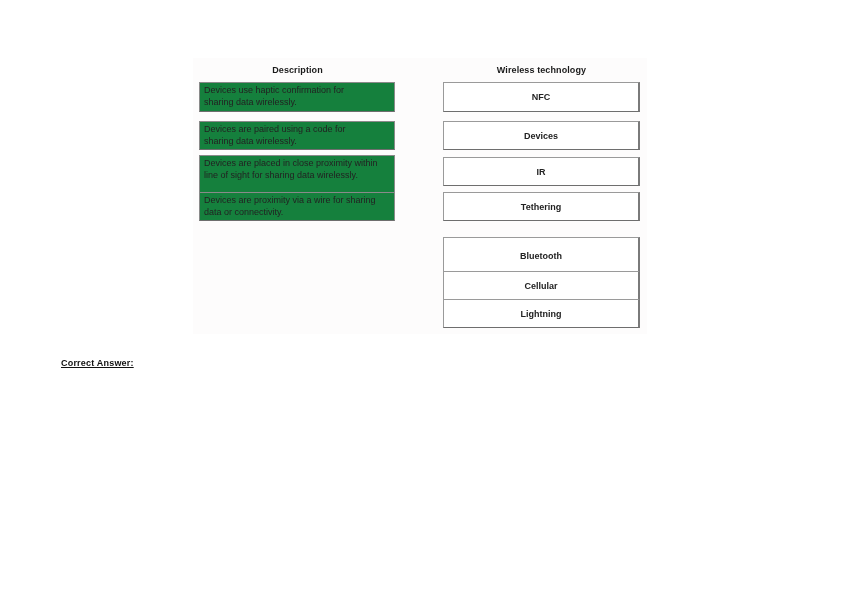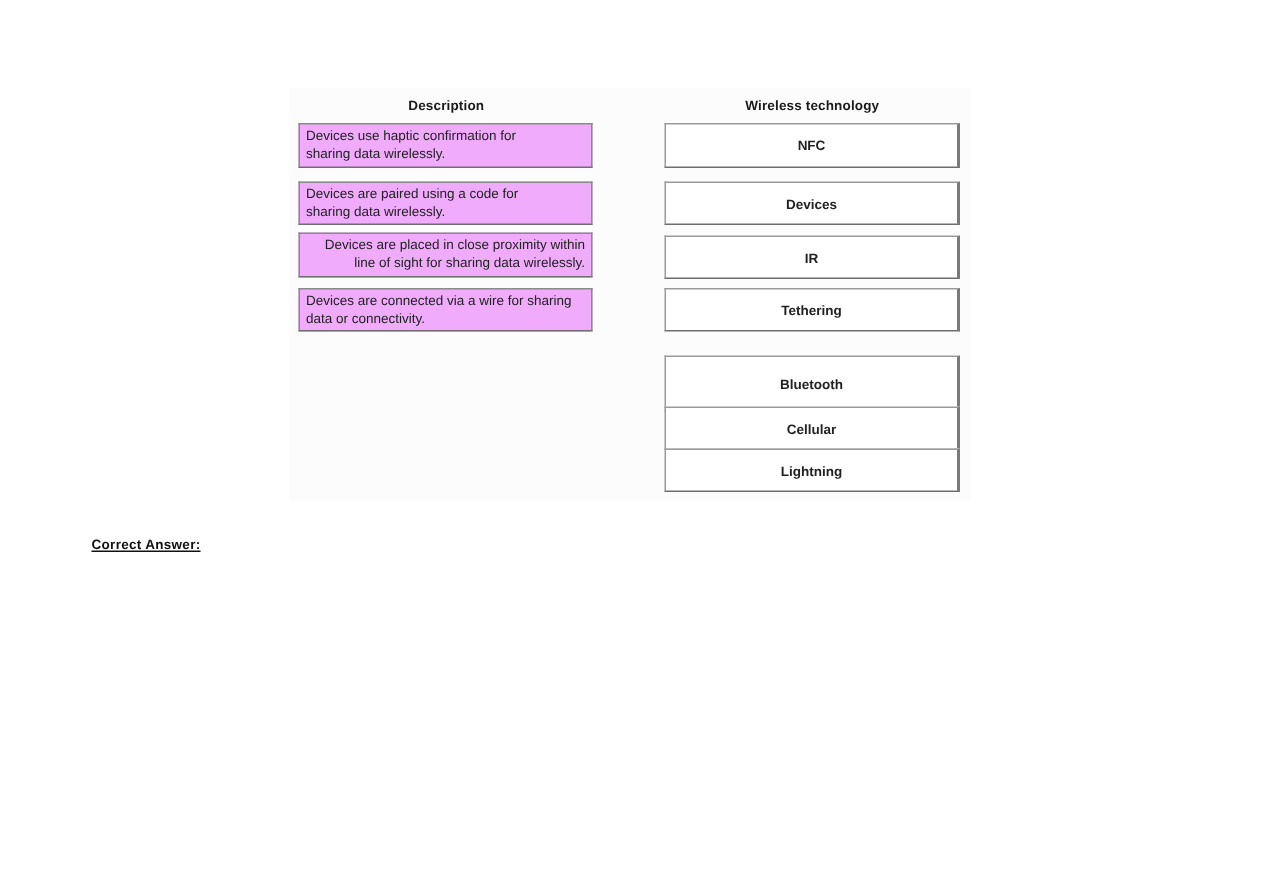--- a/index.html
+++ b/index.html
@@ -34,21 +34,21 @@
     .col-header.desc { left: 199px; width: 197px; }
     .col-header.tech { left: 443px; width: 197px; }
 
     .desc-box {
       position: absolute;
       left: 199px;
       width: 196px;
       box-sizing: border-box;
       border: 1px solid #8a8a8a;
       border-bottom-color: #6e6e6e;
-      background: #f0abfc;
+      background: #15803d;
       font-size: 9px;
       line-height: 11.5px;
       padding: 2px 4px;
       color: #222;
     }
     .tech-box {
       position: absolute;
       left: 443px;
       width: 197px;
       box-sizing: border-box;
@@ -83,26 +83,26 @@
 <div class="col-header tech">Wireless technology</div>
 
 <div class="desc-box" style="top:82px;height:30px;">
   <div>Devices use haptic confirmation for</div>
   <div>sharing data wirelessly.</div>
 </div>
 <div class="desc-box" style="top:121px;height:29px;">
   <div>Devices are paired using a code for</div>
   <div>sharing data wirelessly.</div>
 </div>
-<div class="desc-box" style="top:155px;height:30px;text-align:right;">
+<div class="desc-box" style="top:155px;height:38px;">
   <div>Devices are placed in close proximity within</div>
   <div>line of sight for sharing data wirelessly.</div>
 </div>
 <div class="desc-box" style="top:192px;height:29px;">
-  <div>Devices are connected via a wire for sharing</div>
+  <div>Devices are proximity via a wire for sharing</div>
   <div>data or connectivity.</div>
 </div>
 
 <div class="tech-box" style="top:82px;height:30px;">NFC</div>
 <div class="tech-box" style="top:121px;height:29px;">Devices</div>
 <div class="tech-box" style="top:157px;height:29px;">IR</div>
 <div class="tech-box" style="top:192px;height:29px;">Tethering</div>
 <div class="tech-box" style="top:237px;height:38px;">Bluetooth</div>
 <div class="tech-box" style="top:263px;height:29px;margin-top:8px;">Cellular</div>
 <div class="tech-box" style="top:299px;height:29px;">Lightning</div>

